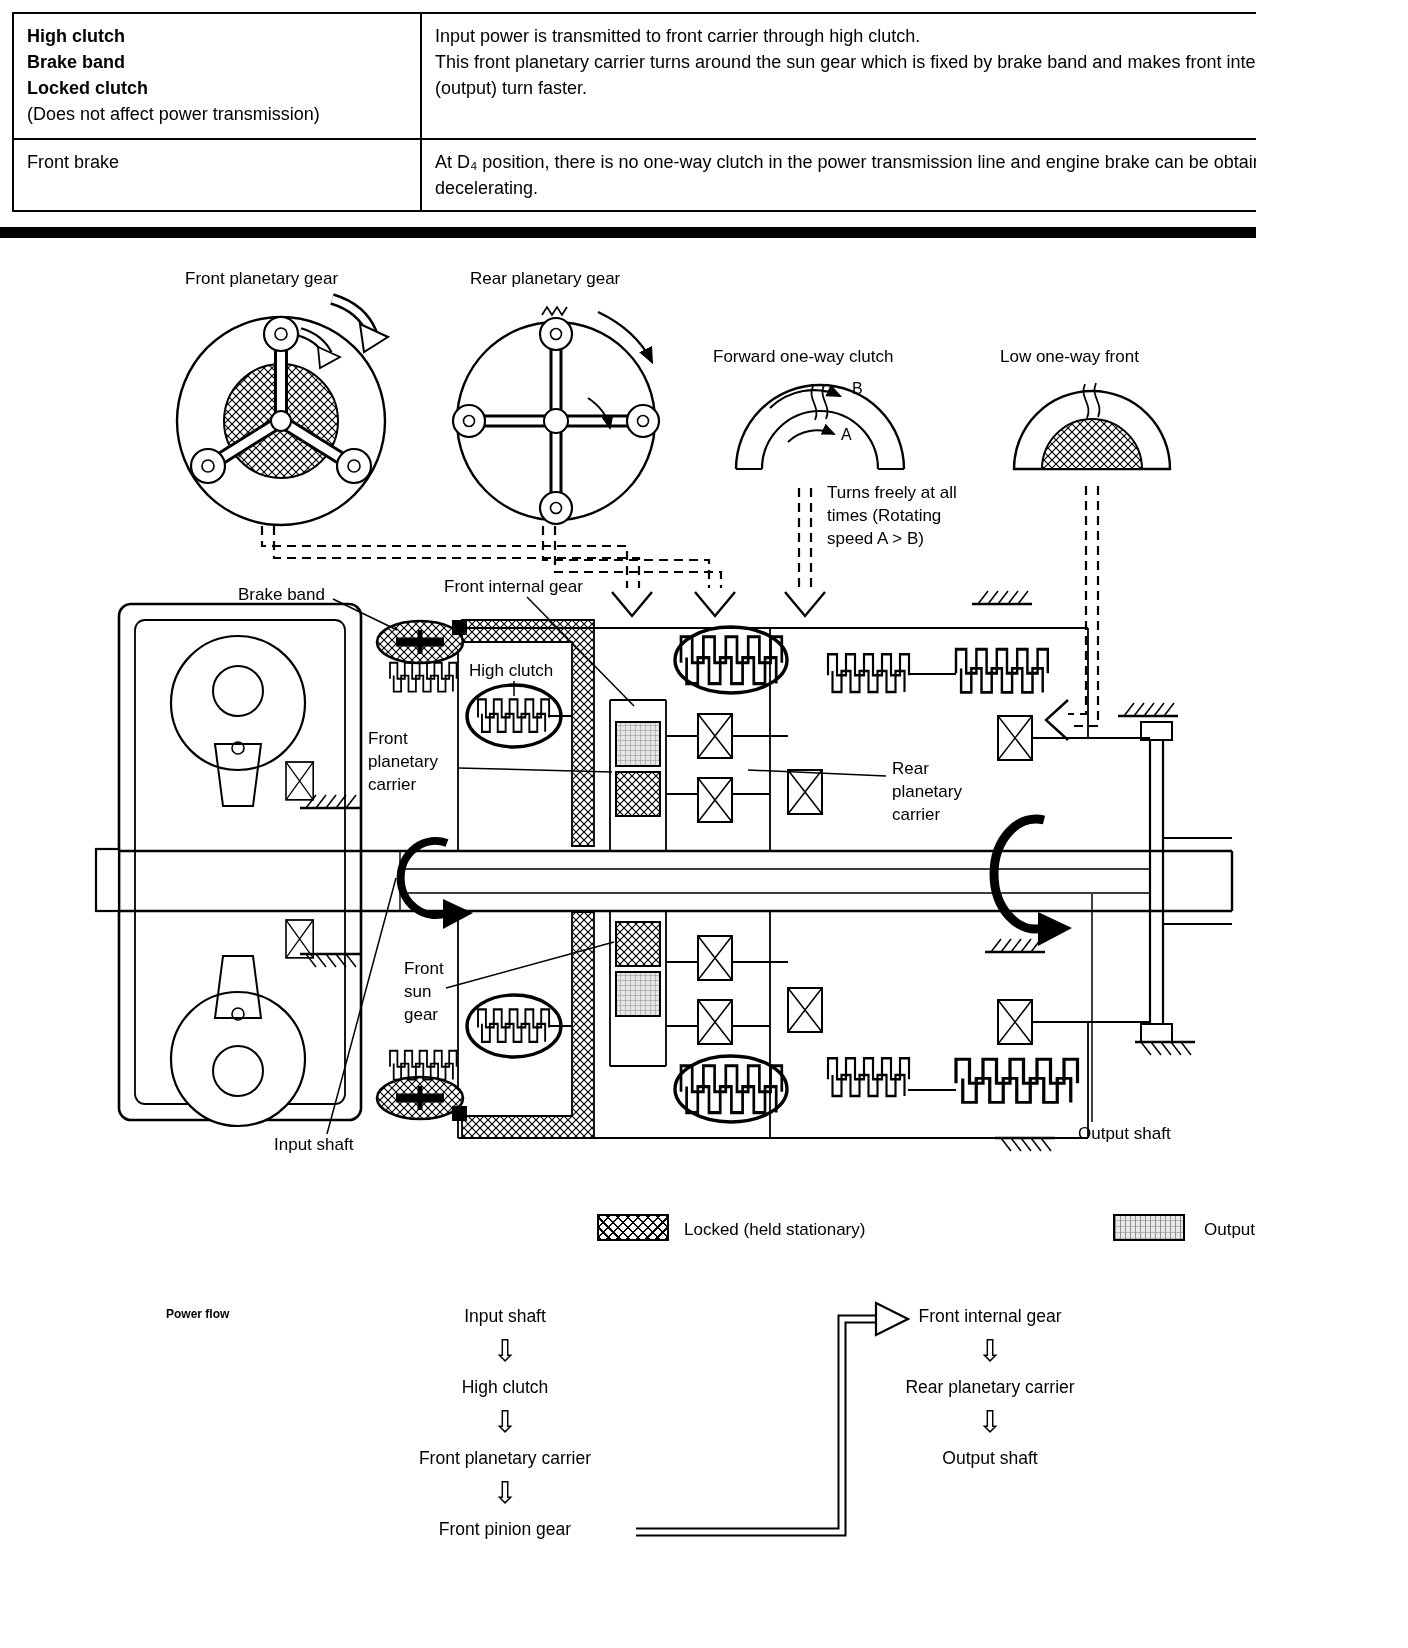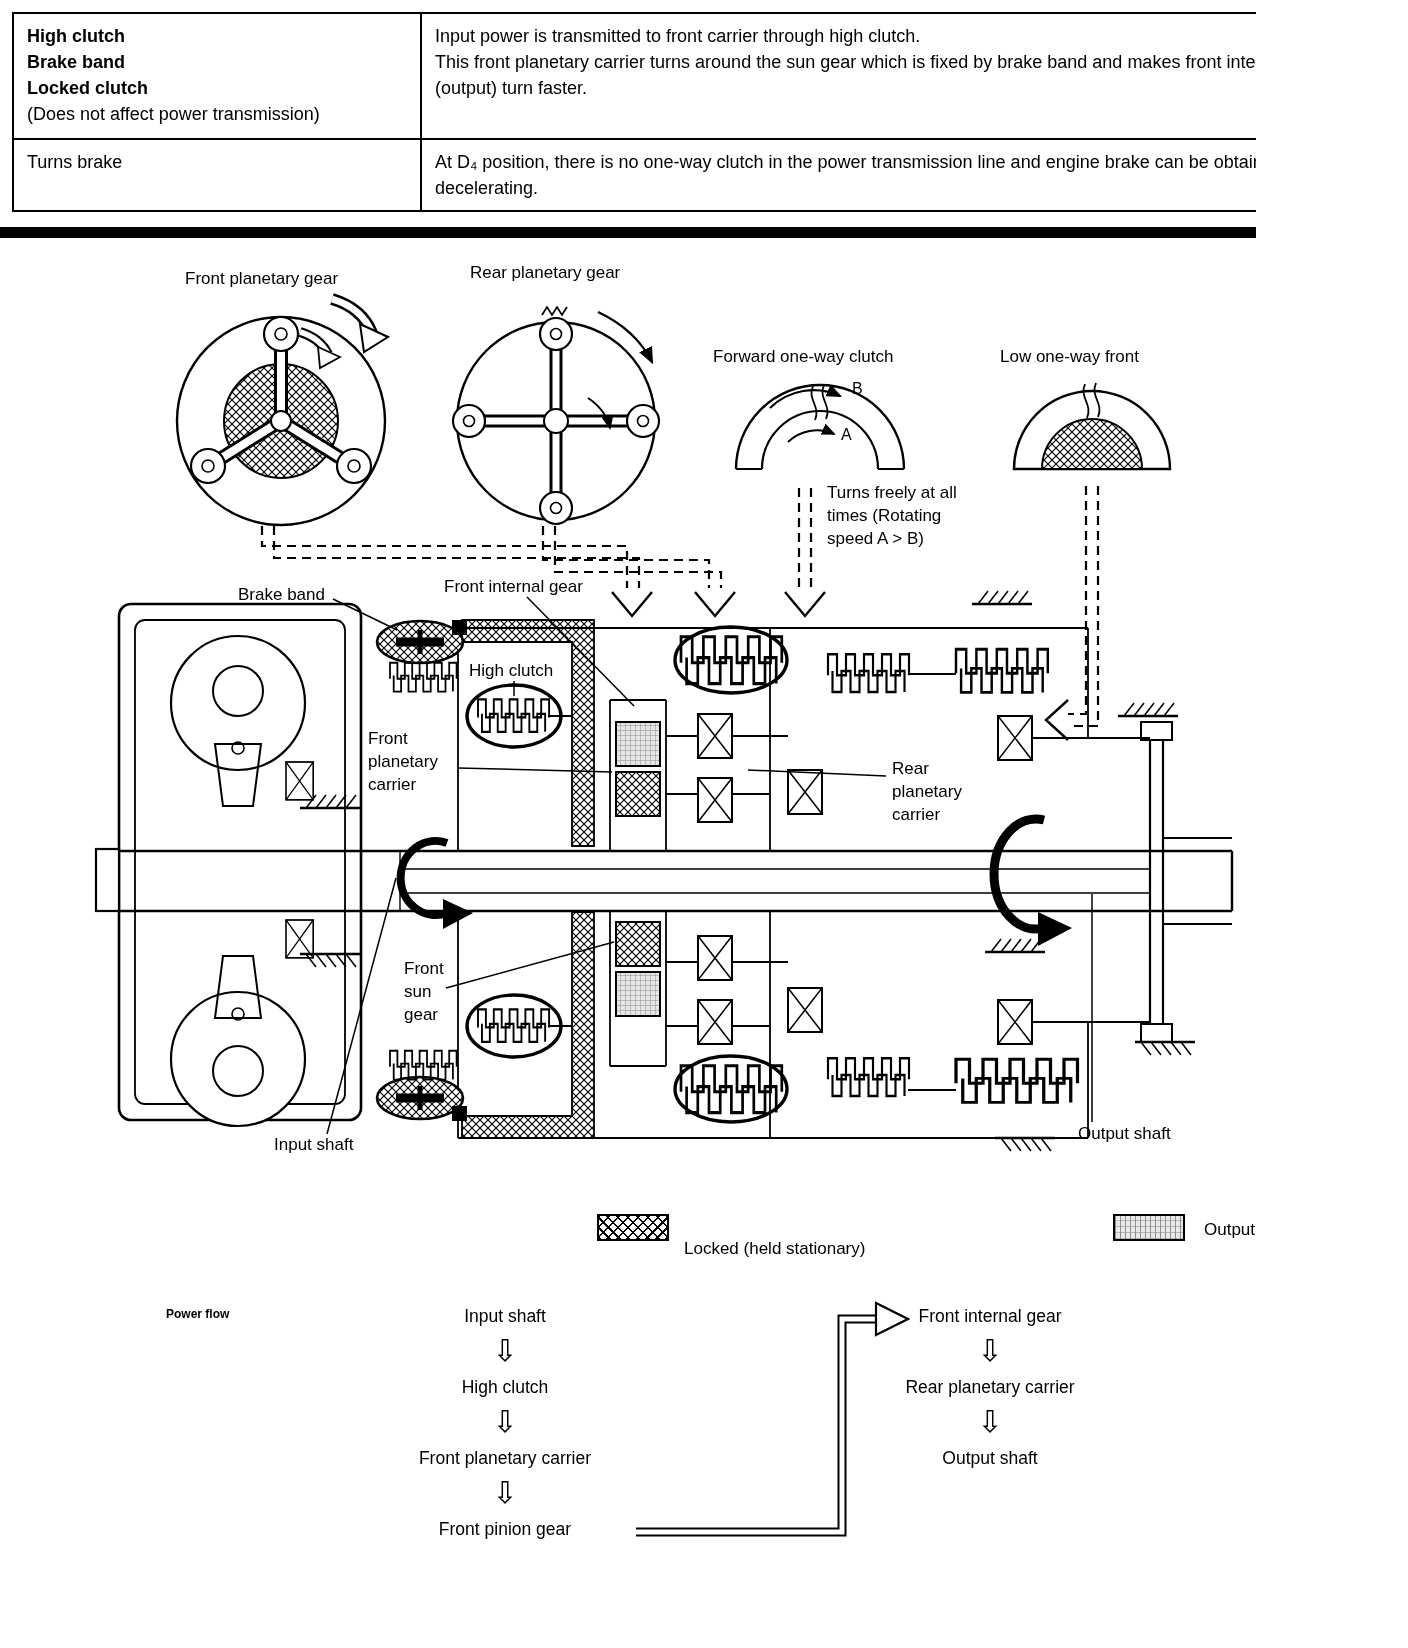--- a/index.html
+++ b/index.html
@@ -304,31 +304,31 @@
       <div class="b">High clutch</div>
       <div class="b">Brake band</div>
       <div class="b">Locked clutch</div>
       <div>(Does not affect power transmission)</div>
     </div>
     <div class="cell r1">
       <div>Input power is transmitted to front carrier through high clutch.</div>
       <div>This front planetary carrier turns around the sun gear which is fixed by brake band and makes front internal gear (output) turn faster.</div>
     </div>
     <div class="cell leftc r2">
-      <div>Turns brake</div>
+      <div>Front brake</div>
     </div>
     <div class="cell r2">
       <div>At D₄ position, there is no one-way clutch in the power transmission line and engine brake can be obtained when decelerating.</div>
     </div>
   </div>
 
   <div class="divider-bar"></div>
 
   <div class="lbl" style="left:185px; top:268px;">Front planetary gear</div>
-  <div class="lbl" style="left:470px; top:262px;">Rear planetary gear</div>
+  <div class="lbl" style="left:470px; top:268px;">Rear planetary gear</div>
   <div class="lbl" style="left:713px; top:346px;">Forward one-way clutch</div>
   <div class="lbl" style="left:1000px; top:346px;">Low one-way front</div>
 
   <div class="lbl ml" style="left:827px; top:482px;">
     <span>Turns freely at all</span>
     <span>times (Rotating</span>
     <span>speed A &gt; B)</span>
   </div>
 
   <div class="lbl small" style="left:852px; top:378px;">B</div>
@@ -353,21 +353,21 @@
   <div class="lbl ml" style="left:404px; top:958px;">
     <span>Front</span>
     <span>sun</span>
     <span>gear</span>
   </div>
 
   <div class="lbl" style="left:274px; top:1134px;">Input shaft</div>
   <div class="lbl" style="left:1078px; top:1123px;">Output shaft</div>
 
   <div class="swatch locked" style="left:597px; top:1214px;"></div>
-  <div class="lbl" style="left:684px; top:1219px;margin-top:19px;">Locked (held stationary)</div>
+  <div class="lbl" style="left:684px; top:1219px;">Locked (held stationary)</div>
   <div class="swatch pinion" style="left:1113px; top:1214px;"></div>
   <div class="lbl" style="left:1204px; top:1219px;">Output</div>
 
   <div class="lbl flow-title" style="left:166px; top:1306px;">Power flow</div>
 
   <div class="flow-col" style="left:390px; top:1304px; width:230px;">
     <div class="fi">Input shaft</div>
     <div class="fa">⇩</div>
     <div class="fi">High clutch</div>
     <div class="fa">⇩</div>

